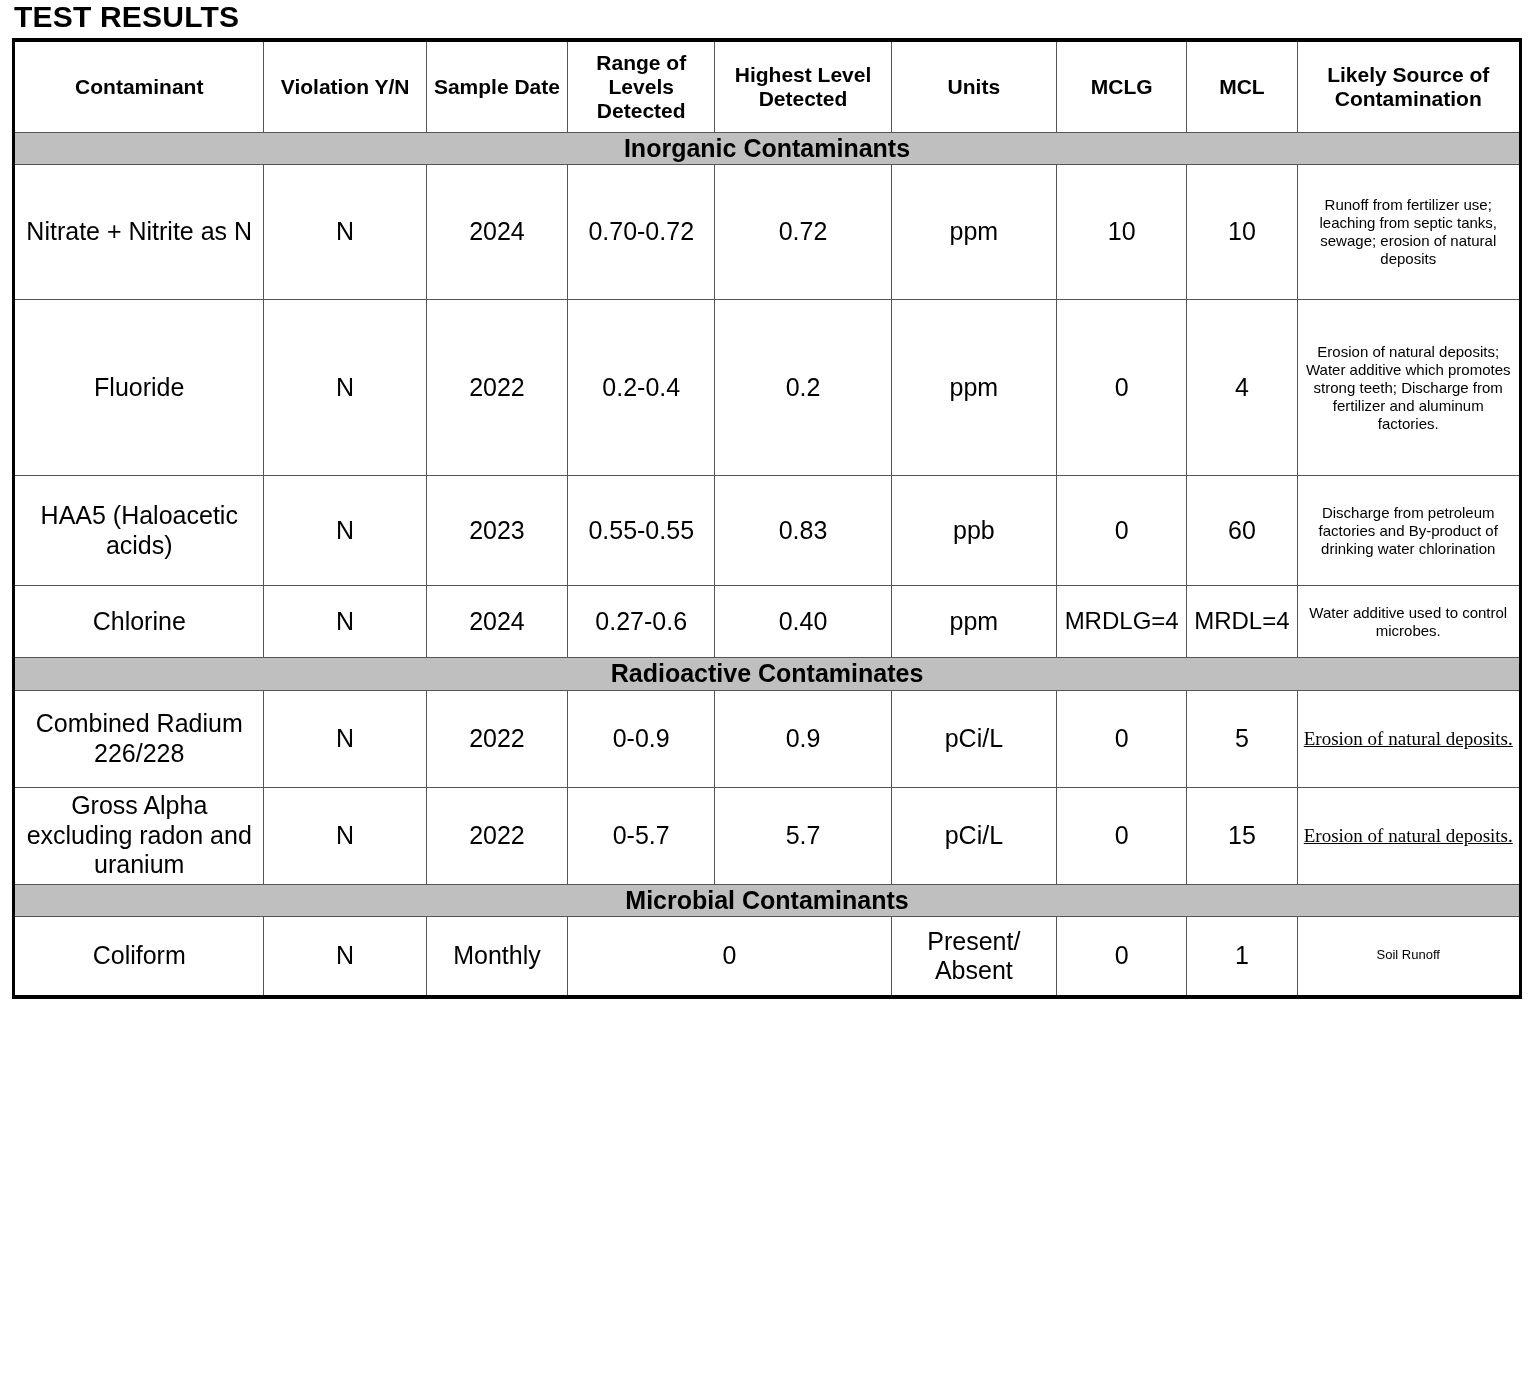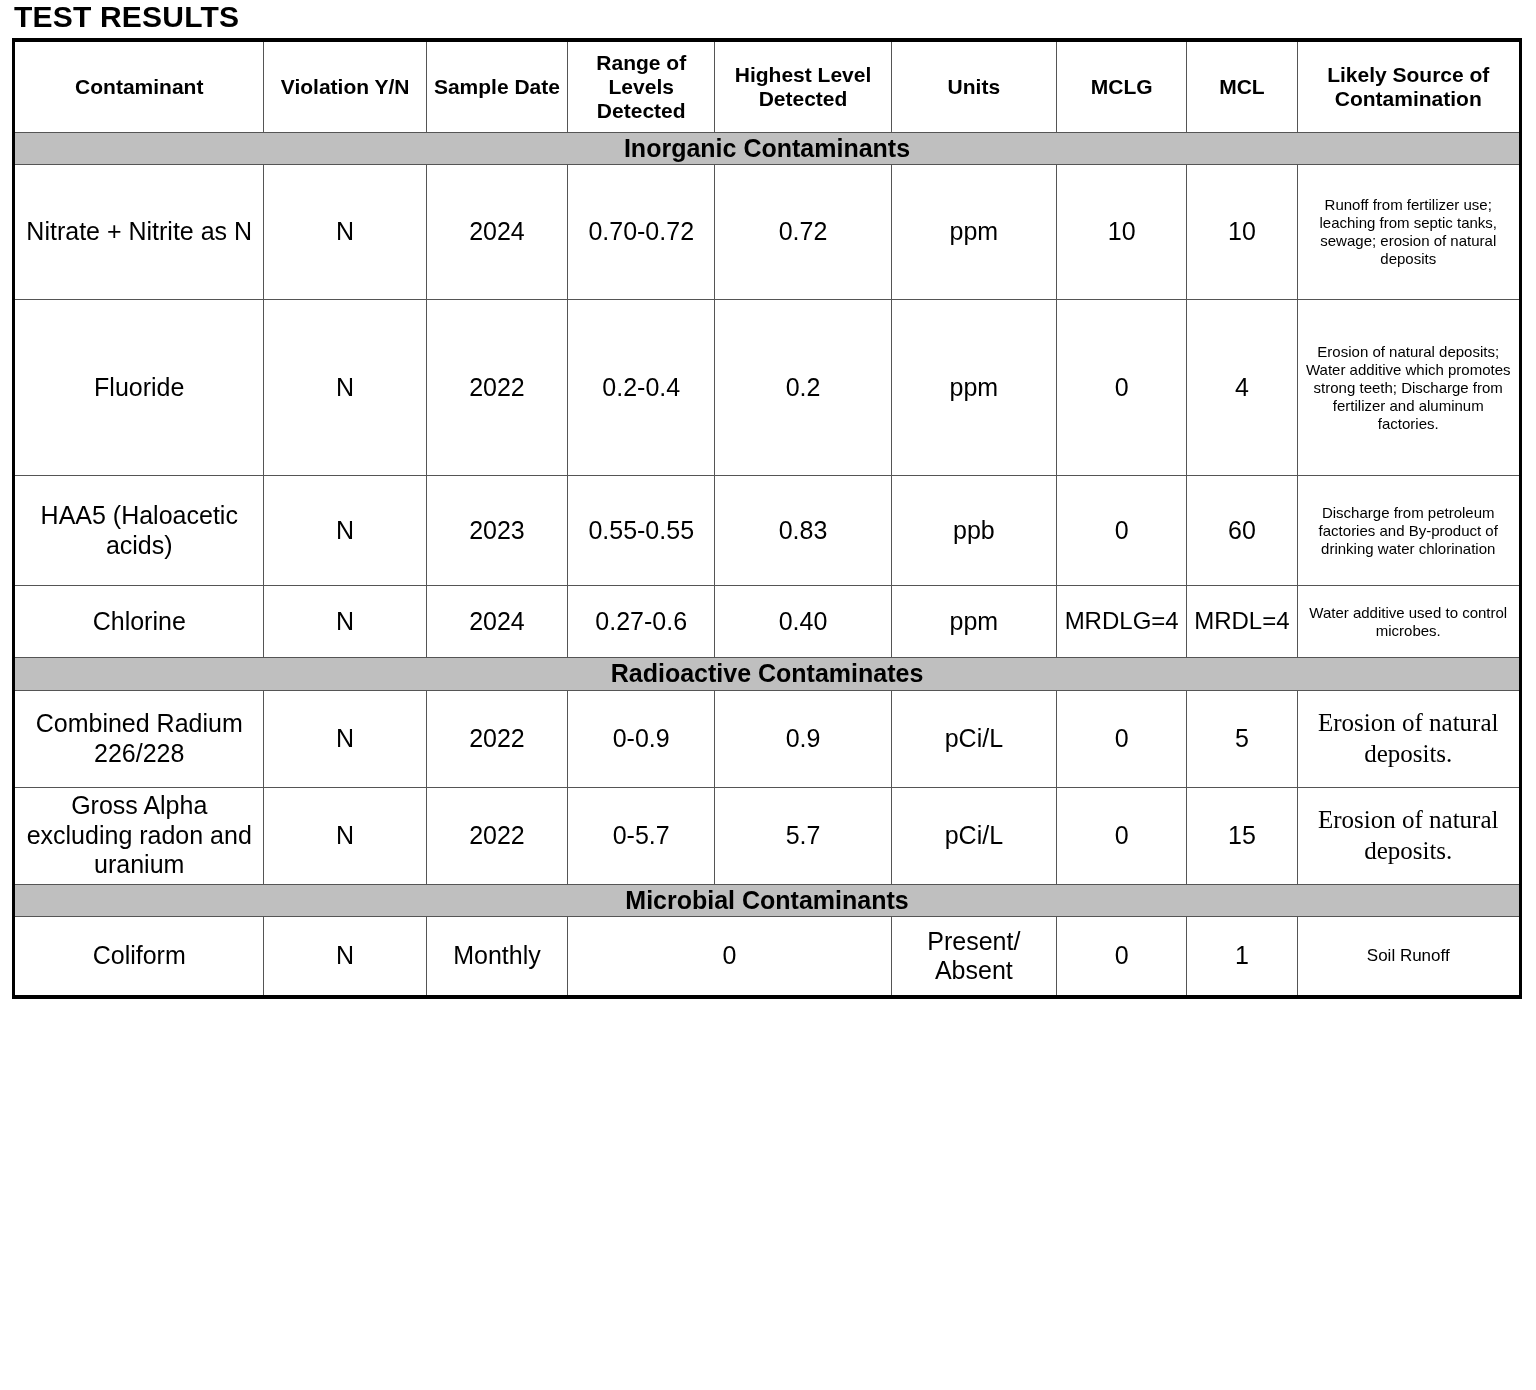--- a/index.html
+++ b/index.html
@@ -76,22 +76,23 @@
   .data-row td {
     font-size: 25px;
     line-height: 1.18;
   }
   .data-row td.src {
     font-size: 15px;
     line-height: 1.2;
   }
   .data-row td.src-serif {
     font-family: "Liberation Serif", serif;
-    font-size: 25px;
+    font-size: 19px;
     line-height: 1.22;
+    text-decoration: underline;
   }
   .data-row td.narrow {
     font-size: 24px;
   }
   .h-tall { height: 135px; }
   .h-xtall { height: 176px; }
   .h-med { height: 110px; }
   .h-small { height: 75px; }
   .h-rad2 { height: 97px; }
   .h-row { height: 72px; }
@@ -101,21 +102,21 @@
     font-size: 21px;
     line-height: 1.14;
     height: 92px;
   }
   .coliform-row td {
     font-size: 25px;
     height: 80px;
     line-height: 1.15;
   }
   .coliform-row td.src {
-    font-size: 17px;
+    font-size: 13px;
   }
 </style>
 </head>
 <body>
 
 <div class="page">
 
   <div class="page-title">TEST RESULTS</div>
 
   <table class="results">

